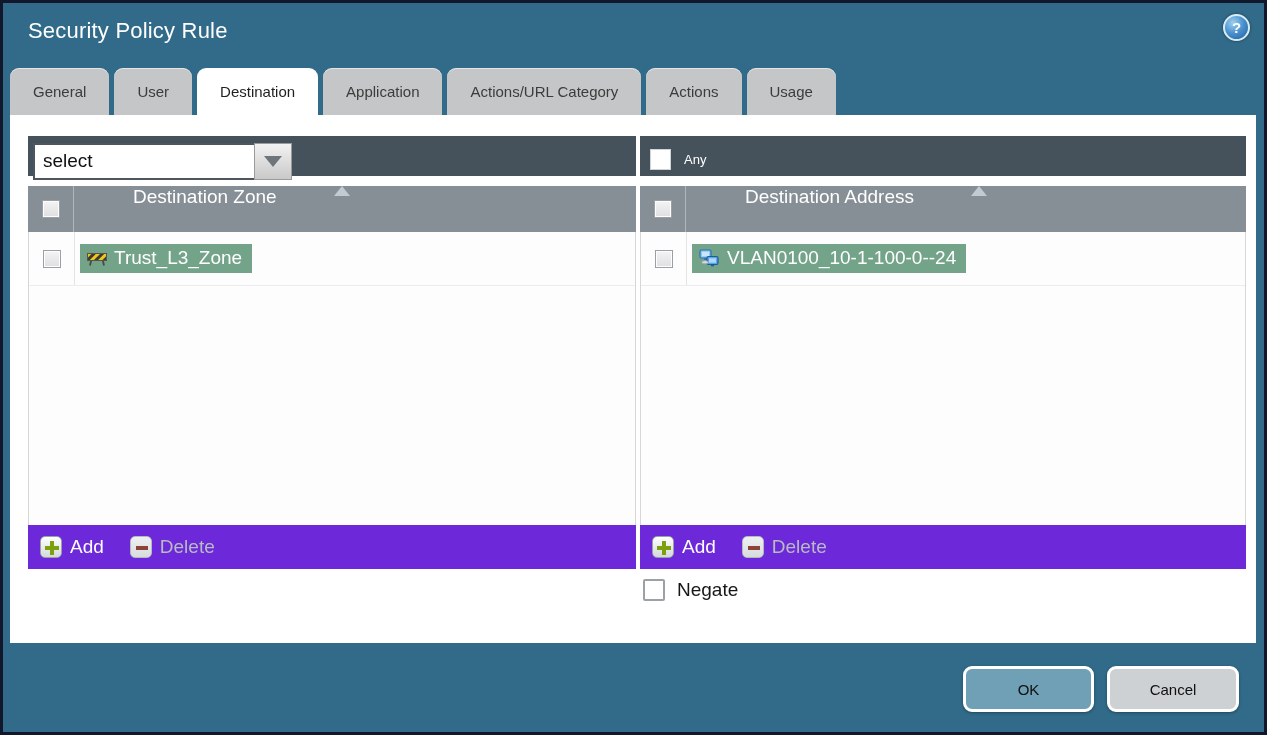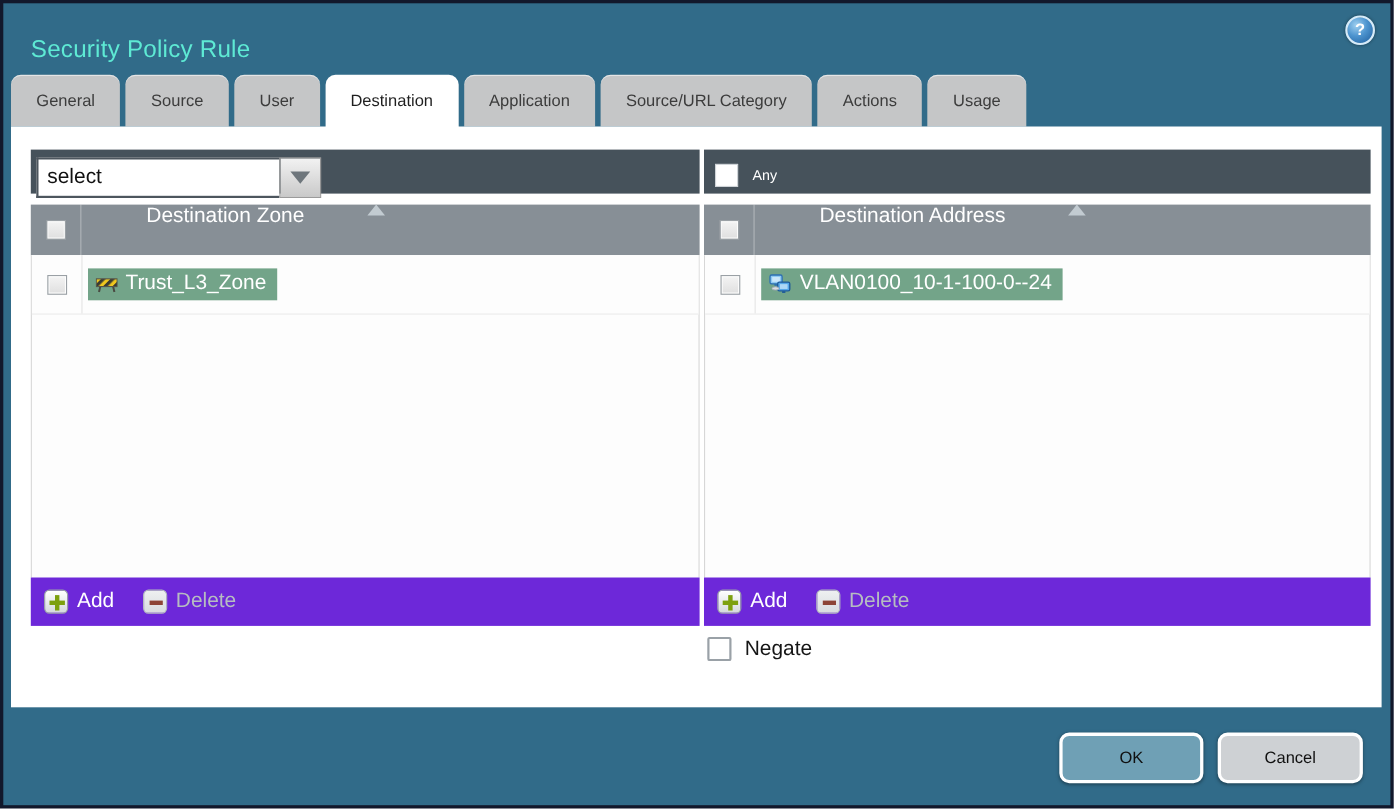--- a/index.html
+++ b/index.html
@@ -2,21 +2,21 @@
 <html><head>
 <meta charset="utf-8">
 <style>
   * { margin:0; padding:0; box-sizing:border-box; }
   html,body { width:1267px; height:735px; overflow:hidden; }
   body { background:#12182b; font-family:"Liberation Sans", sans-serif; position:relative; }
 
   .dialog { position:absolute; left:3px; top:3px; right:3px; bottom:3px; background:#316b89; }
 
   
-  .title { position:absolute; left:25px; top:29px; font-size:22px; color:#5eead4; letter-spacing:.2px; }
+  .title { position:absolute; left:25px; top:15px; font-size:22px; color:#ffffff; letter-spacing:.2px; }
   .help-icon { position:absolute; right:14px; top:11px; width:27px; height:27px; border-radius:50%;
     background:radial-gradient(circle at 35% 30%, #9fd0f0 0%, #4d94cf 45%, #1d5c9b 100%);
     border:2px solid #d7ebf8; box-shadow:0 0 3px rgba(0,0,0,.45);
     color:#ffffff; font-size:15px; font-weight:bold; text-align:center; line-height:23px; cursor:pointer; }
 
   
   .tabbar { position:absolute; left:7px; top:65px; right:7px; height:47px; display:flex; gap:5px; align-items:flex-start; }
   .tab { height:47px; padding:0 23px; background:#c5c6c7; border-radius:9px 9px 0 0;
     font-size:15px; color:#3c3c3c; line-height:47px; text-align:center; cursor:pointer;
     box-shadow:inset 0 1px 0 rgba(255,255,255,.55); }
@@ -95,25 +95,24 @@
 </head>
 <body>
 
 <div class="dialog">
 
   <div class="title">Security Policy Rule</div>
   <div class="help-icon">?</div>
 
   <div class="tabbar">
     <div class="tab">General</div>
-    <div class="tab">Source</div>
     <div class="tab">User</div>
     <div class="tab active">Destination</div>
     <div class="tab">Application</div>
-    <div class="tab">Source/URL Category</div>
+    <div class="tab">Actions/URL Category</div>
     <div class="tab">Actions</div>
     <div class="tab">Usage</div>
   </div>
 
   <div class="content">
 
     <div class="panel left">
       <div class="panel-top">
         <div class="combo">
           <div class="combo-input">select</div>

